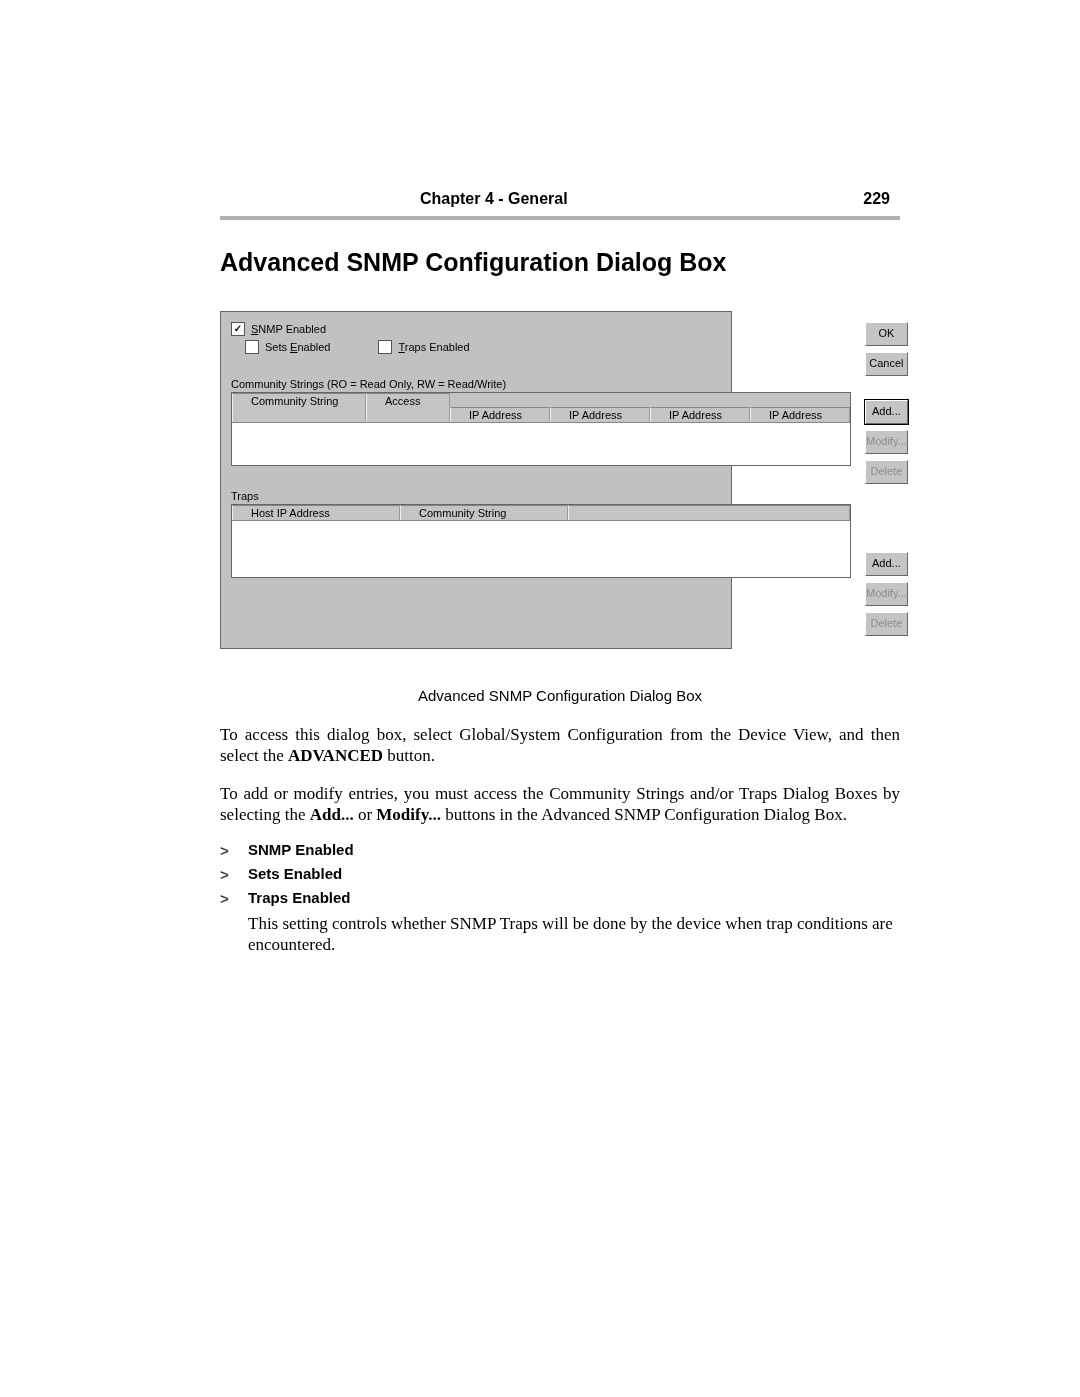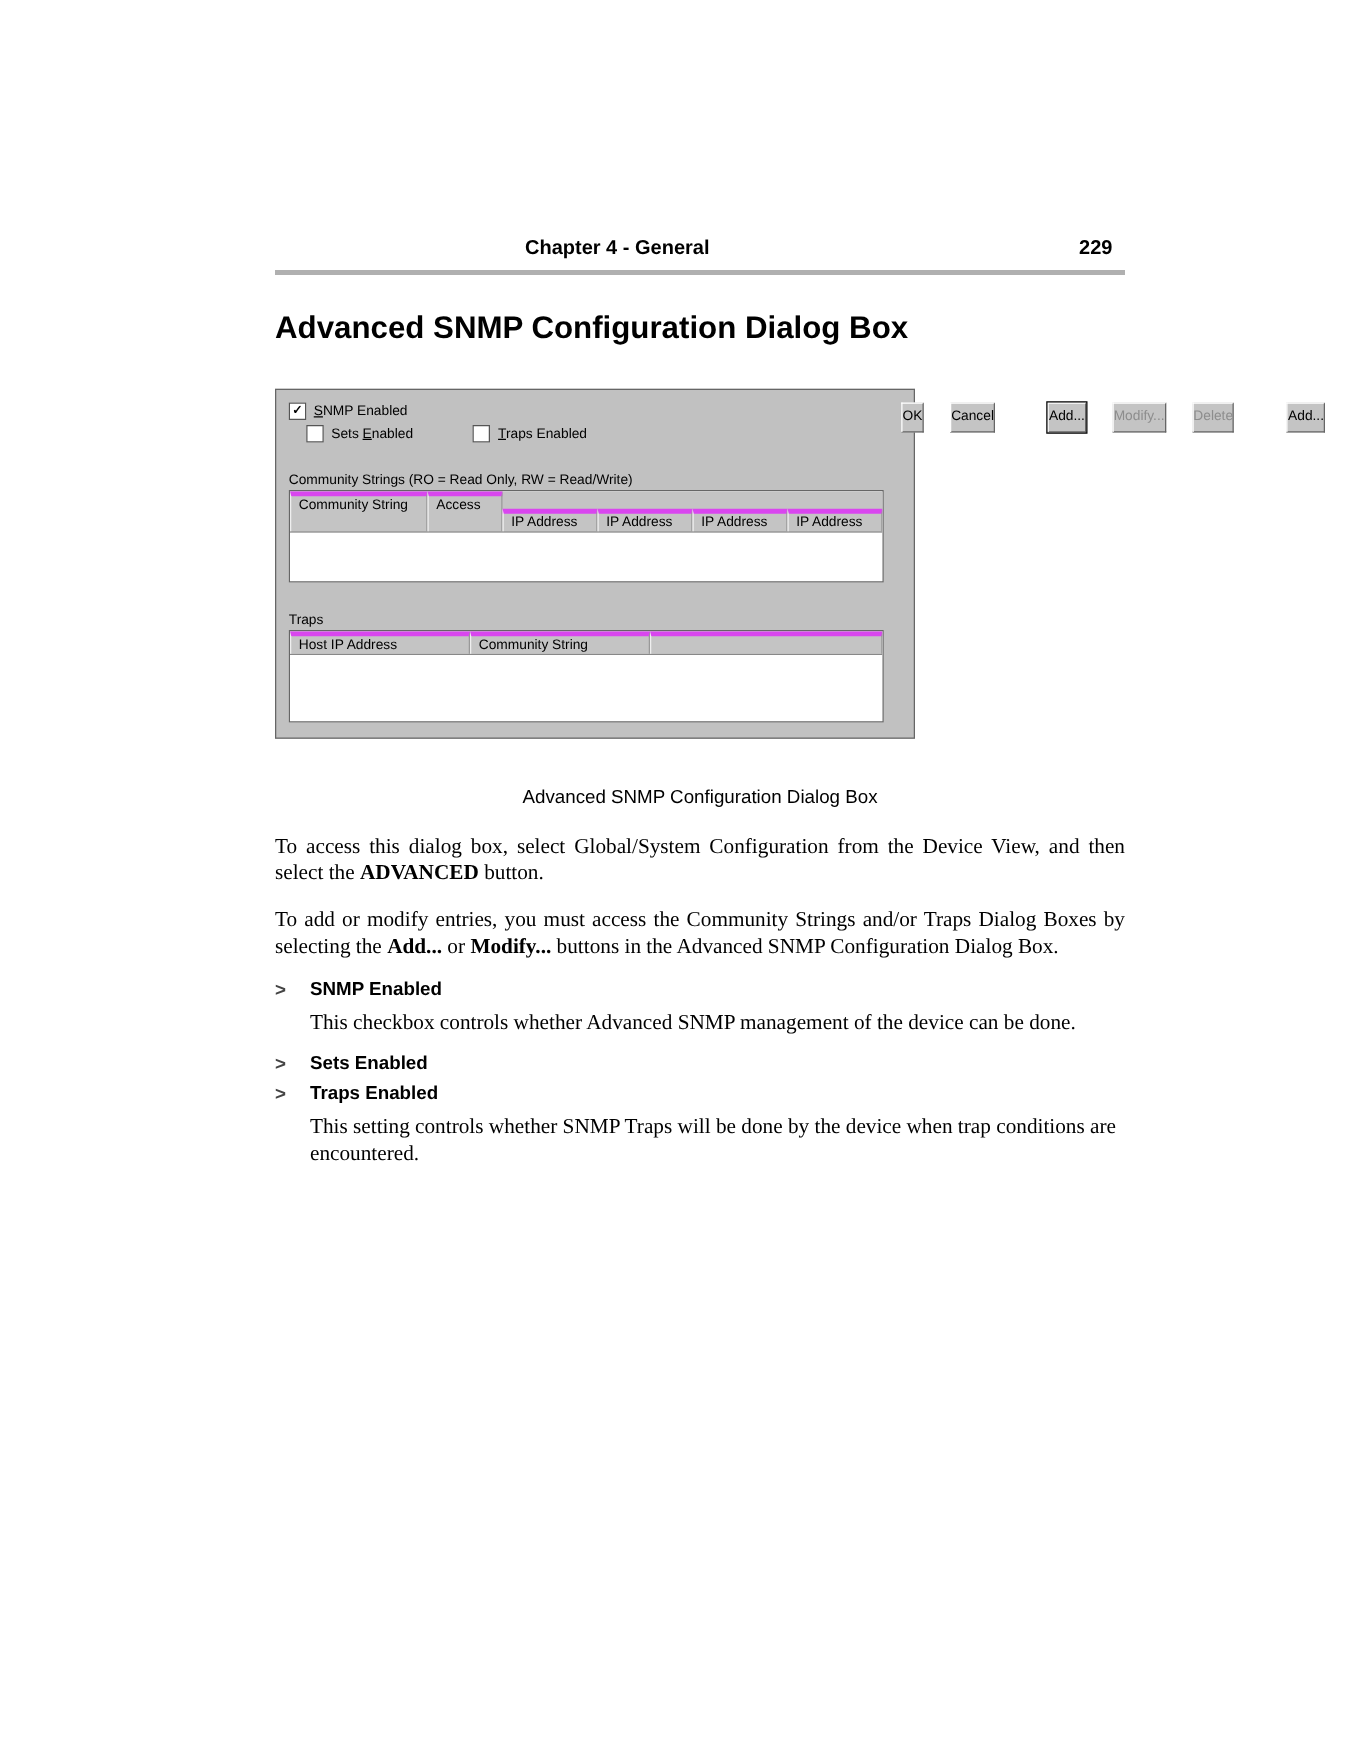--- a/index.html
+++ b/index.html
@@ -53,22 +53,22 @@
   }
   .dlg-body {
     display: flex;
     padding: 10px 8px 12px 10px;
     gap: 14px;
   }
   .left-col { flex: 1; }
   .right-col {
     width: 66px;
     display: flex;
-    flex-direction: row;
-    gap: 21px;
+    flex-direction: column;
+    gap: 6px;
   }
   .btn {
     height: 22px;
     border: 1px solid #666;
     border-top-color: #fff;
     border-left-color: #fff;
     background: #c4c4c4;
     text-align: center;
     line-height: 20px;
     cursor: default;
@@ -104,23 +104,23 @@
     height: 72px;
     overflow: hidden;
   }
   .lb-head {
     display: flex;
     background: #c4c4c4;
     border-bottom: 1px solid #888;
     font-size: 11px;
   }
   .lb-head > div {
-    padding: 1px 6px;
+    padding: 1px 18px;
     border-right: 1px solid #999;
-    border-top: 4px solid #d946ef;
+    border-top: 1px solid #d946ef;
     border-left: 1px solid #efefef;
     background: #c4c4c4;
   }
   .col-cs2 { width: 130px; }
   .col-cs  { width: 96px; }
   .col-ac  { width: 46px; }
   .col-ip  { width: 62px; margin-top: 14px; }
 
   .caption {
     text-align: center;
@@ -231,21 +231,20 @@
     <span>To access this dialog box, select Global/System Configuration from the Device View, and then select the </span><b>ADVANCED</b><span> button.</span>
   </p>
   <p class="para">
     <span>To add or modify entries, you must access the Community Strings and/or Traps Dialog Boxes by selecting the </span><b>Add...</b><span> or </span><b>Modify...</b><span> buttons in the Advanced SNMP Configuration Dialog Box.</span>
   </p>
 
   <div class="item">
     <span class="chev">&gt;</span>
     <span class="item-head">SNMP Enabled</span>
   </div>
-  <p class="item-body">This checkbox controls whether Advanced SNMP management of the device can be done.</p>
 
   <div class="item">
     <span class="chev">&gt;</span>
     <span class="item-head">Sets Enabled</span>
   </div>
 
   <div class="item">
     <span class="chev">&gt;</span>
     <span class="item-head">Traps Enabled</span>
   </div>

